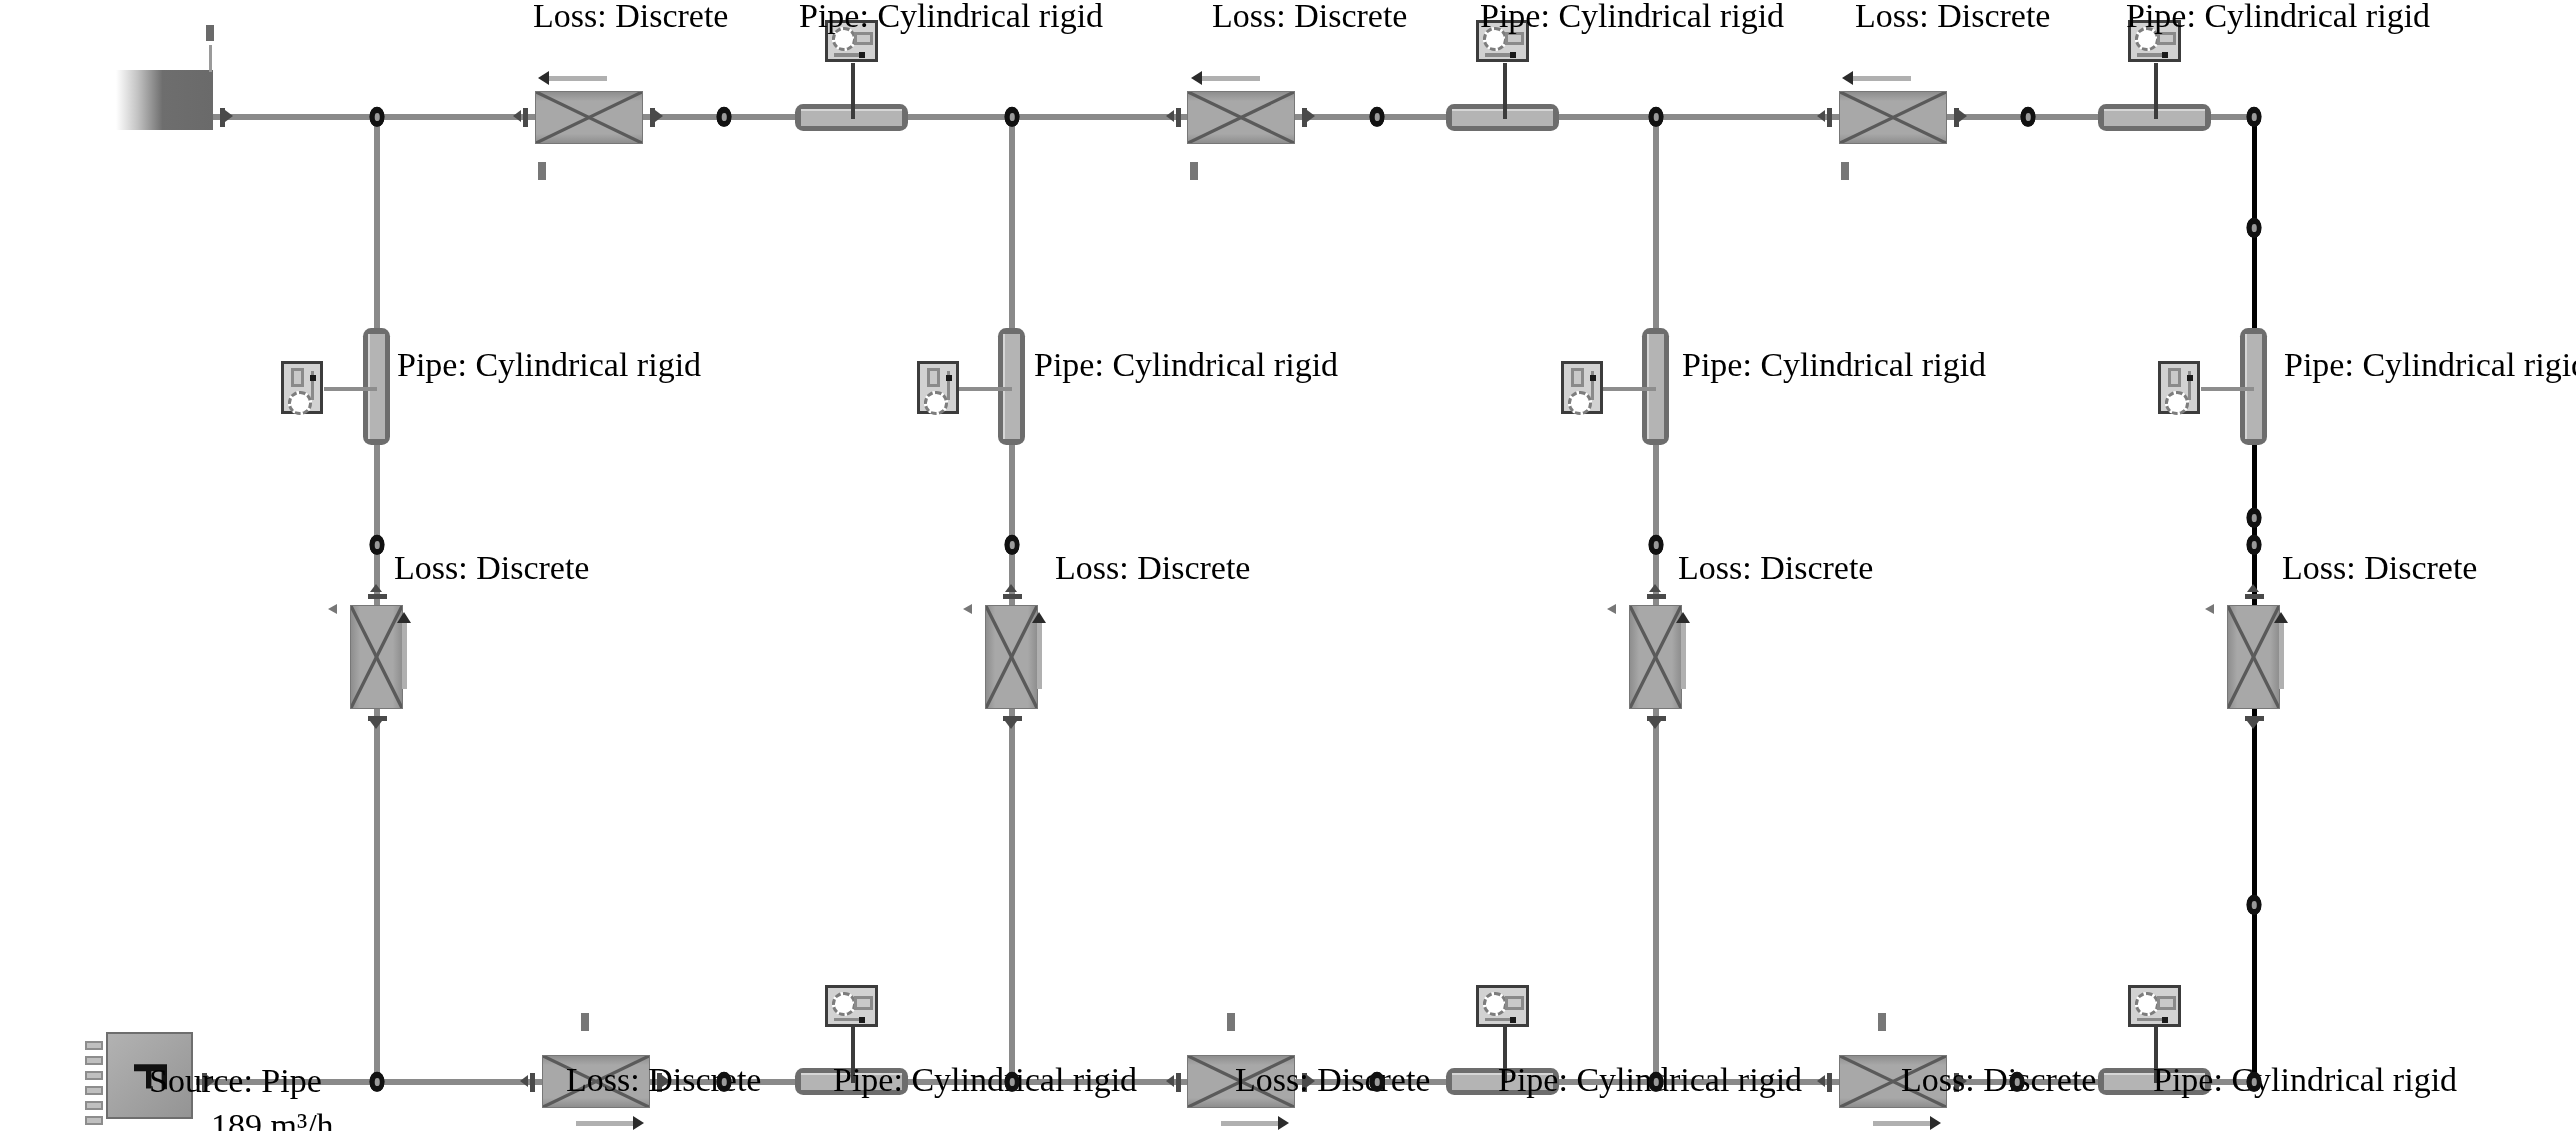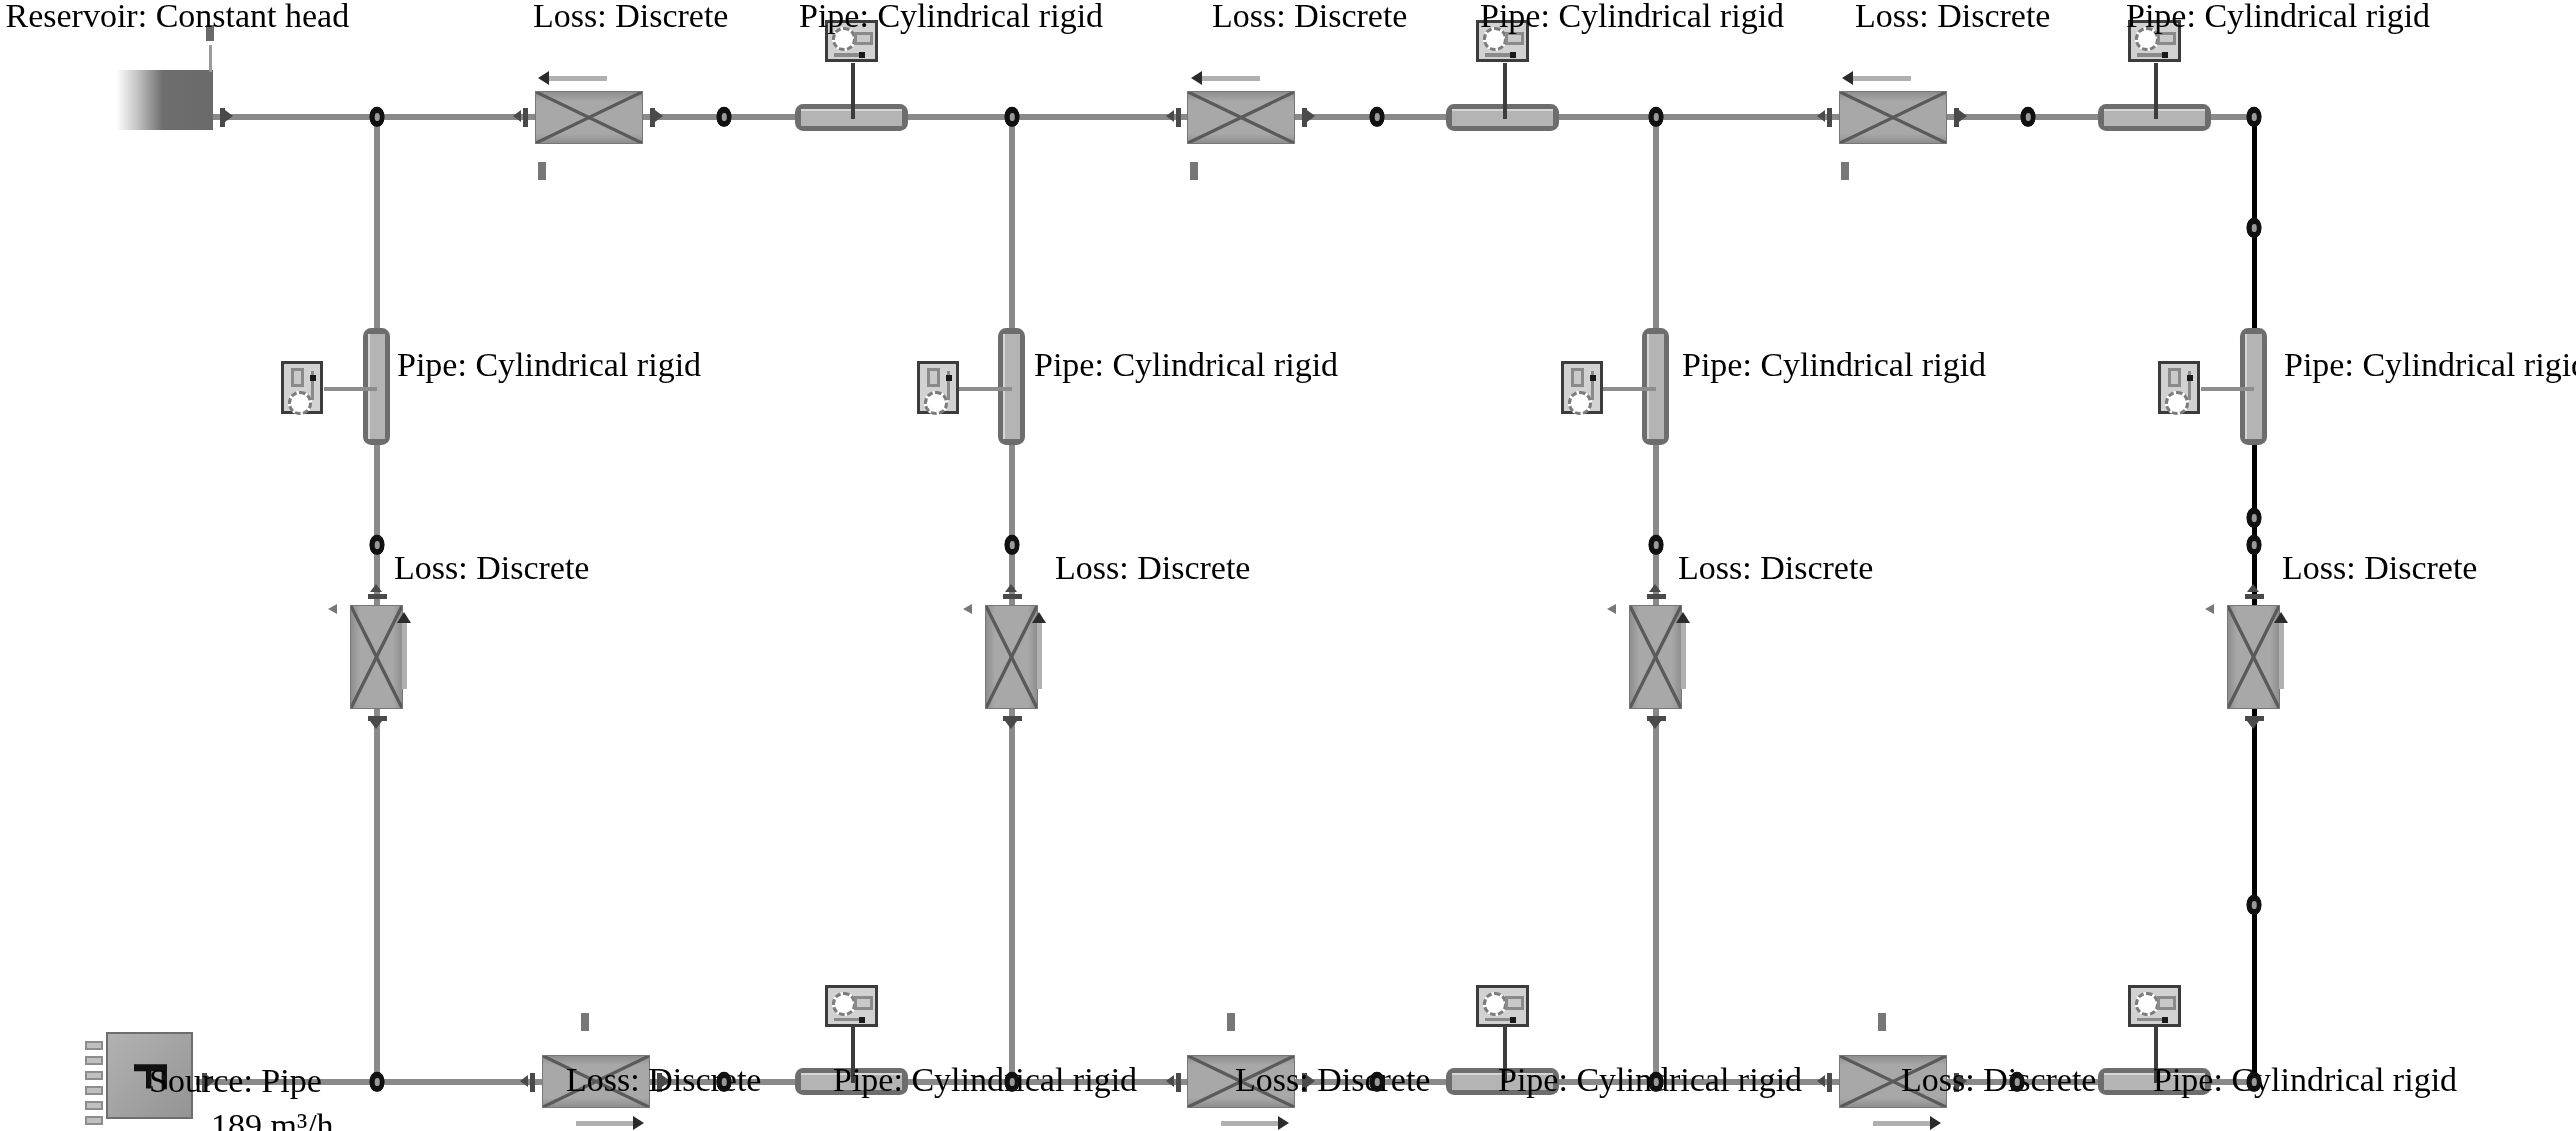--- a/index.html
+++ b/index.html
@@ -209,21 +209,20 @@
     <div class="wire v" style="left: 1009px; top: 117px; height: 964px;"></div>
     <div class="wire v" style="left: 1653px; top: 117px; height: 964px;"></div>
     <div class="wire v sel" style="left: 2252px; top: 117px; height: 964px;"></div>
     <div class="reservoir" style="left: 116px; top: 70px; width: 97px; height: 60px;"></div>
     <div style="position: absolute; left: 209px; top: 45px; width: 3.4px; height: 27px; background: rgb(154, 154, 154);"></div>
     <div class="mark tick" style="left: 206px; top: 24.5px; width: 8.2px; height: 16.4px; background: rgb(106, 106, 106);"></div>
     <div class="port right" style="left: 222px; top: 117px;">
       <div class="bar"></div>
       <div class="tri"></div>
     </div>
-    <div class="lbl" style="left: 5.5px; top: -1.4px;">Reservoir: Constant head</div>
     <div class="source" style="left: 106px; top: 1032px; width: 87px; height: 87px;">
       <div class="glyph">F</div>
       <div class="tabs">
         <i></i>
         <i></i>
         <i></i>
         <i></i>
         <i></i>
         <i></i>
       </div>

